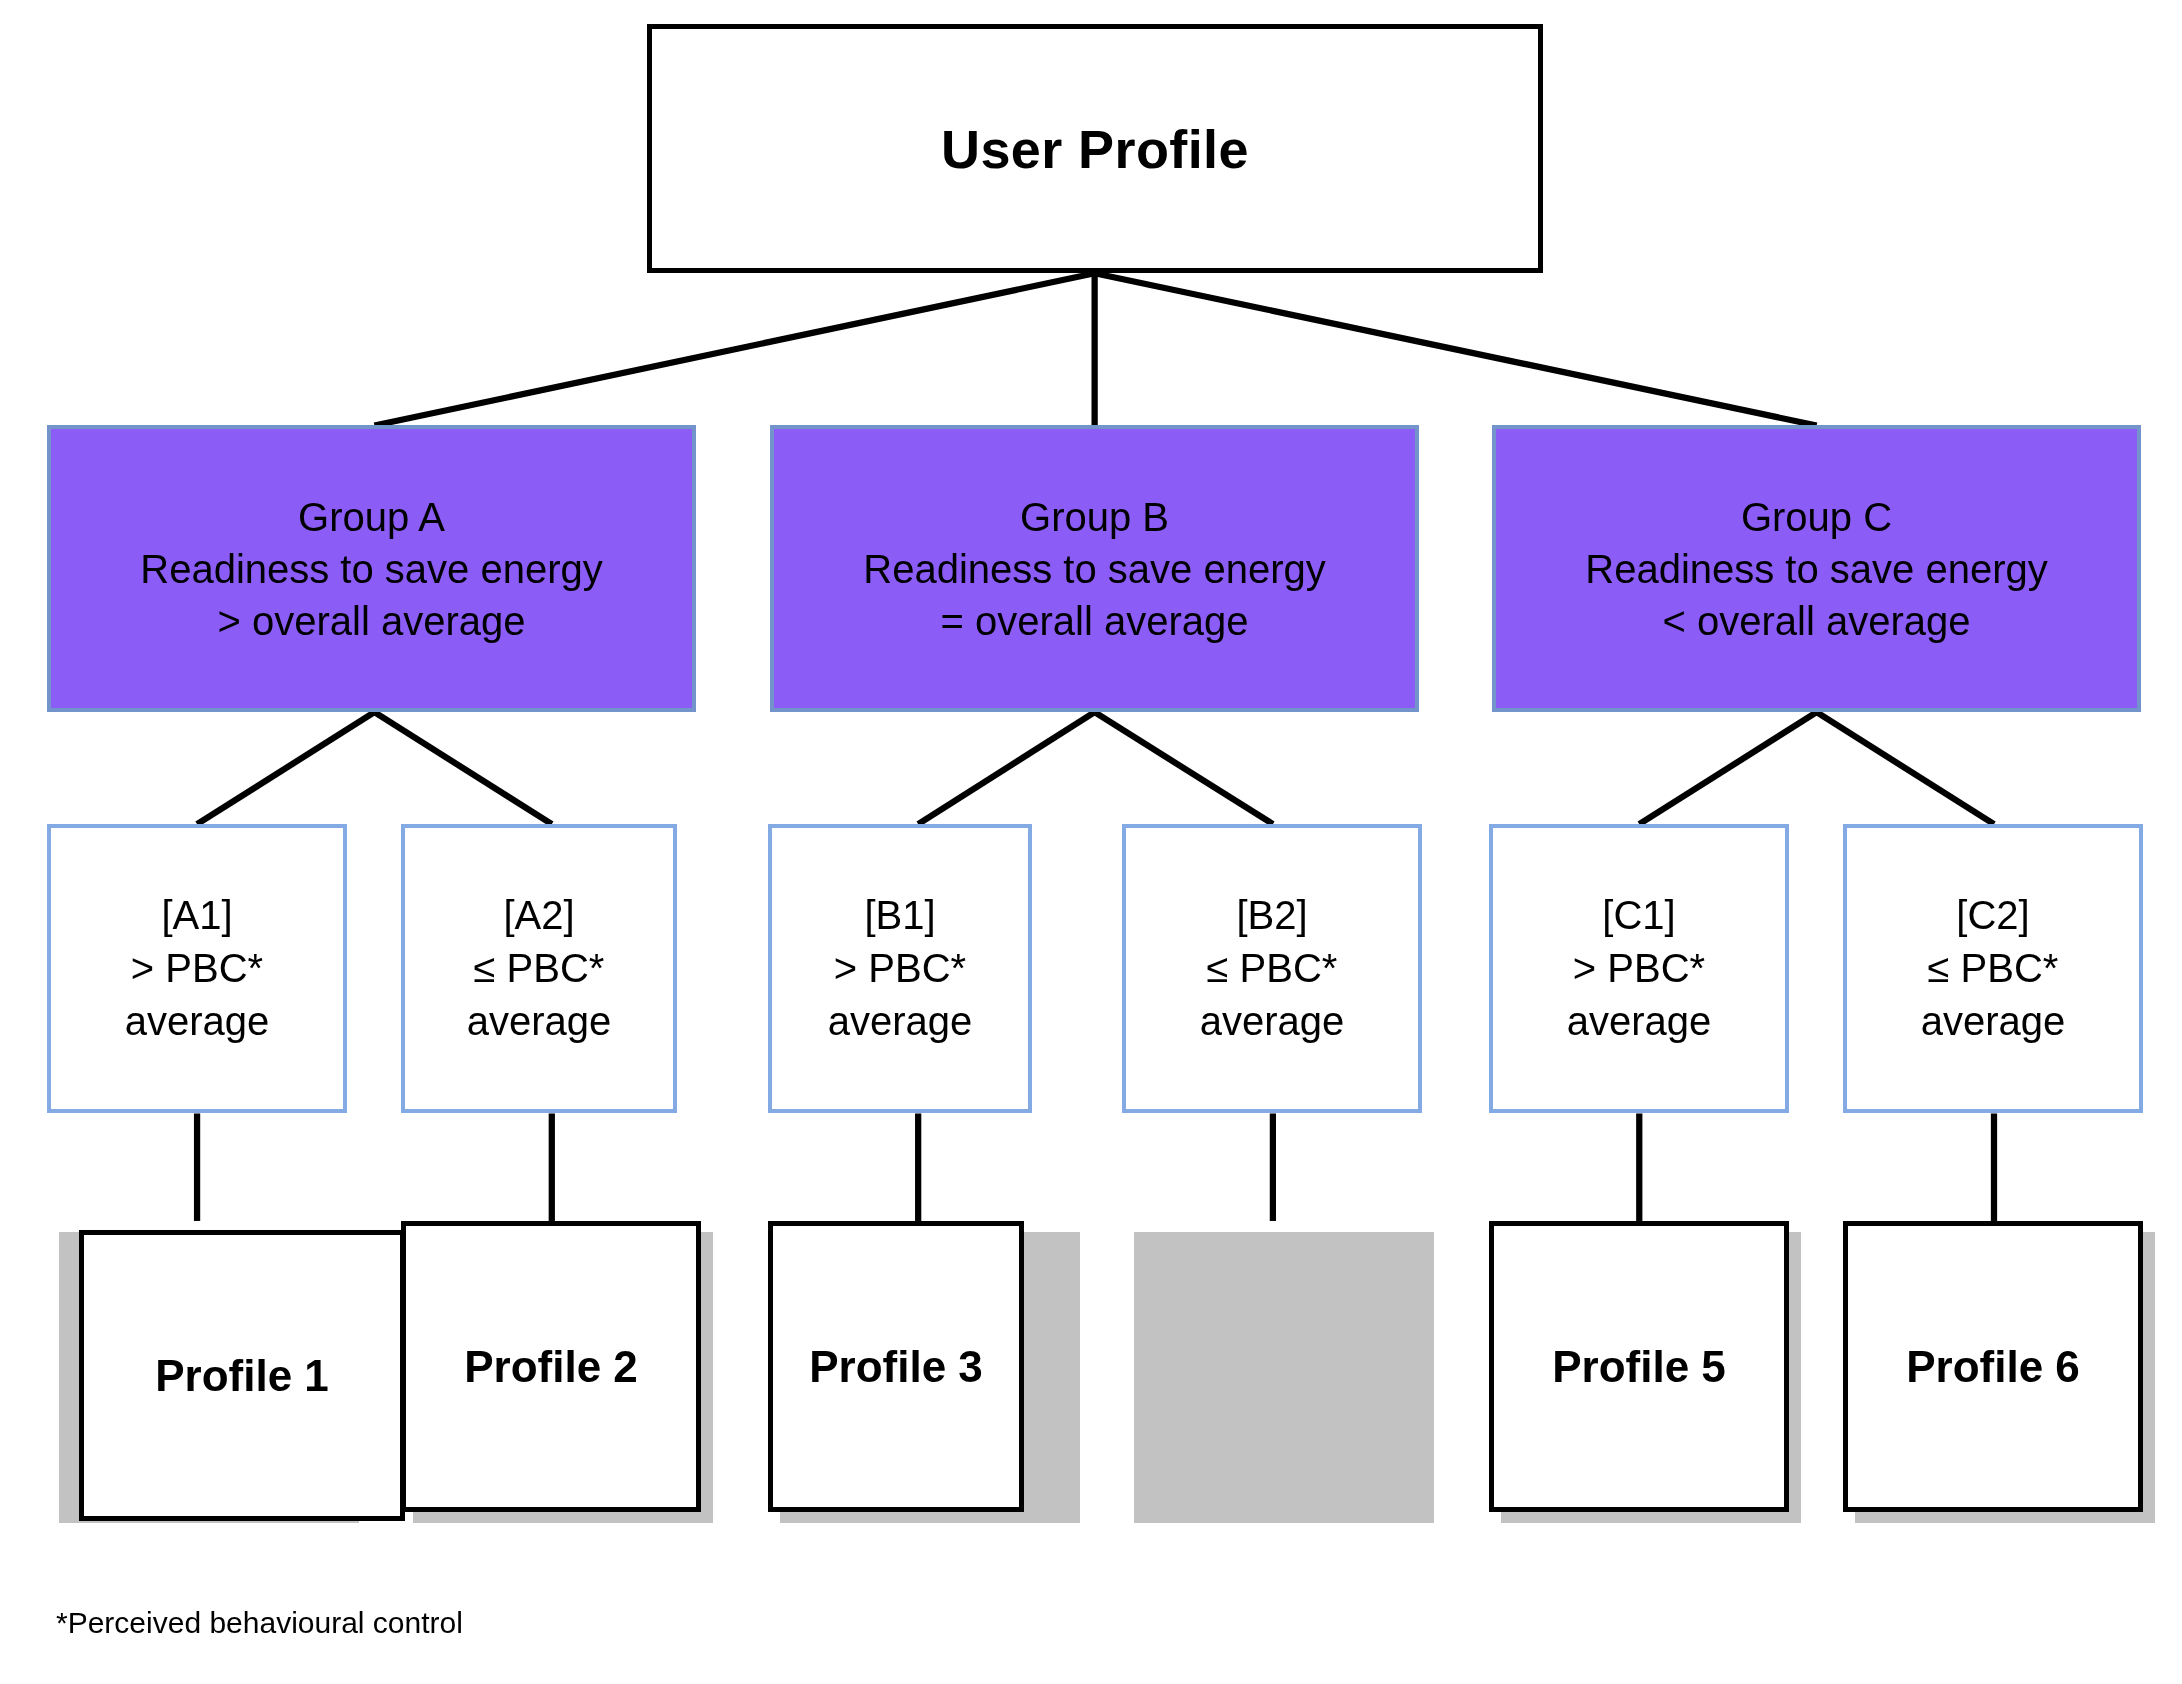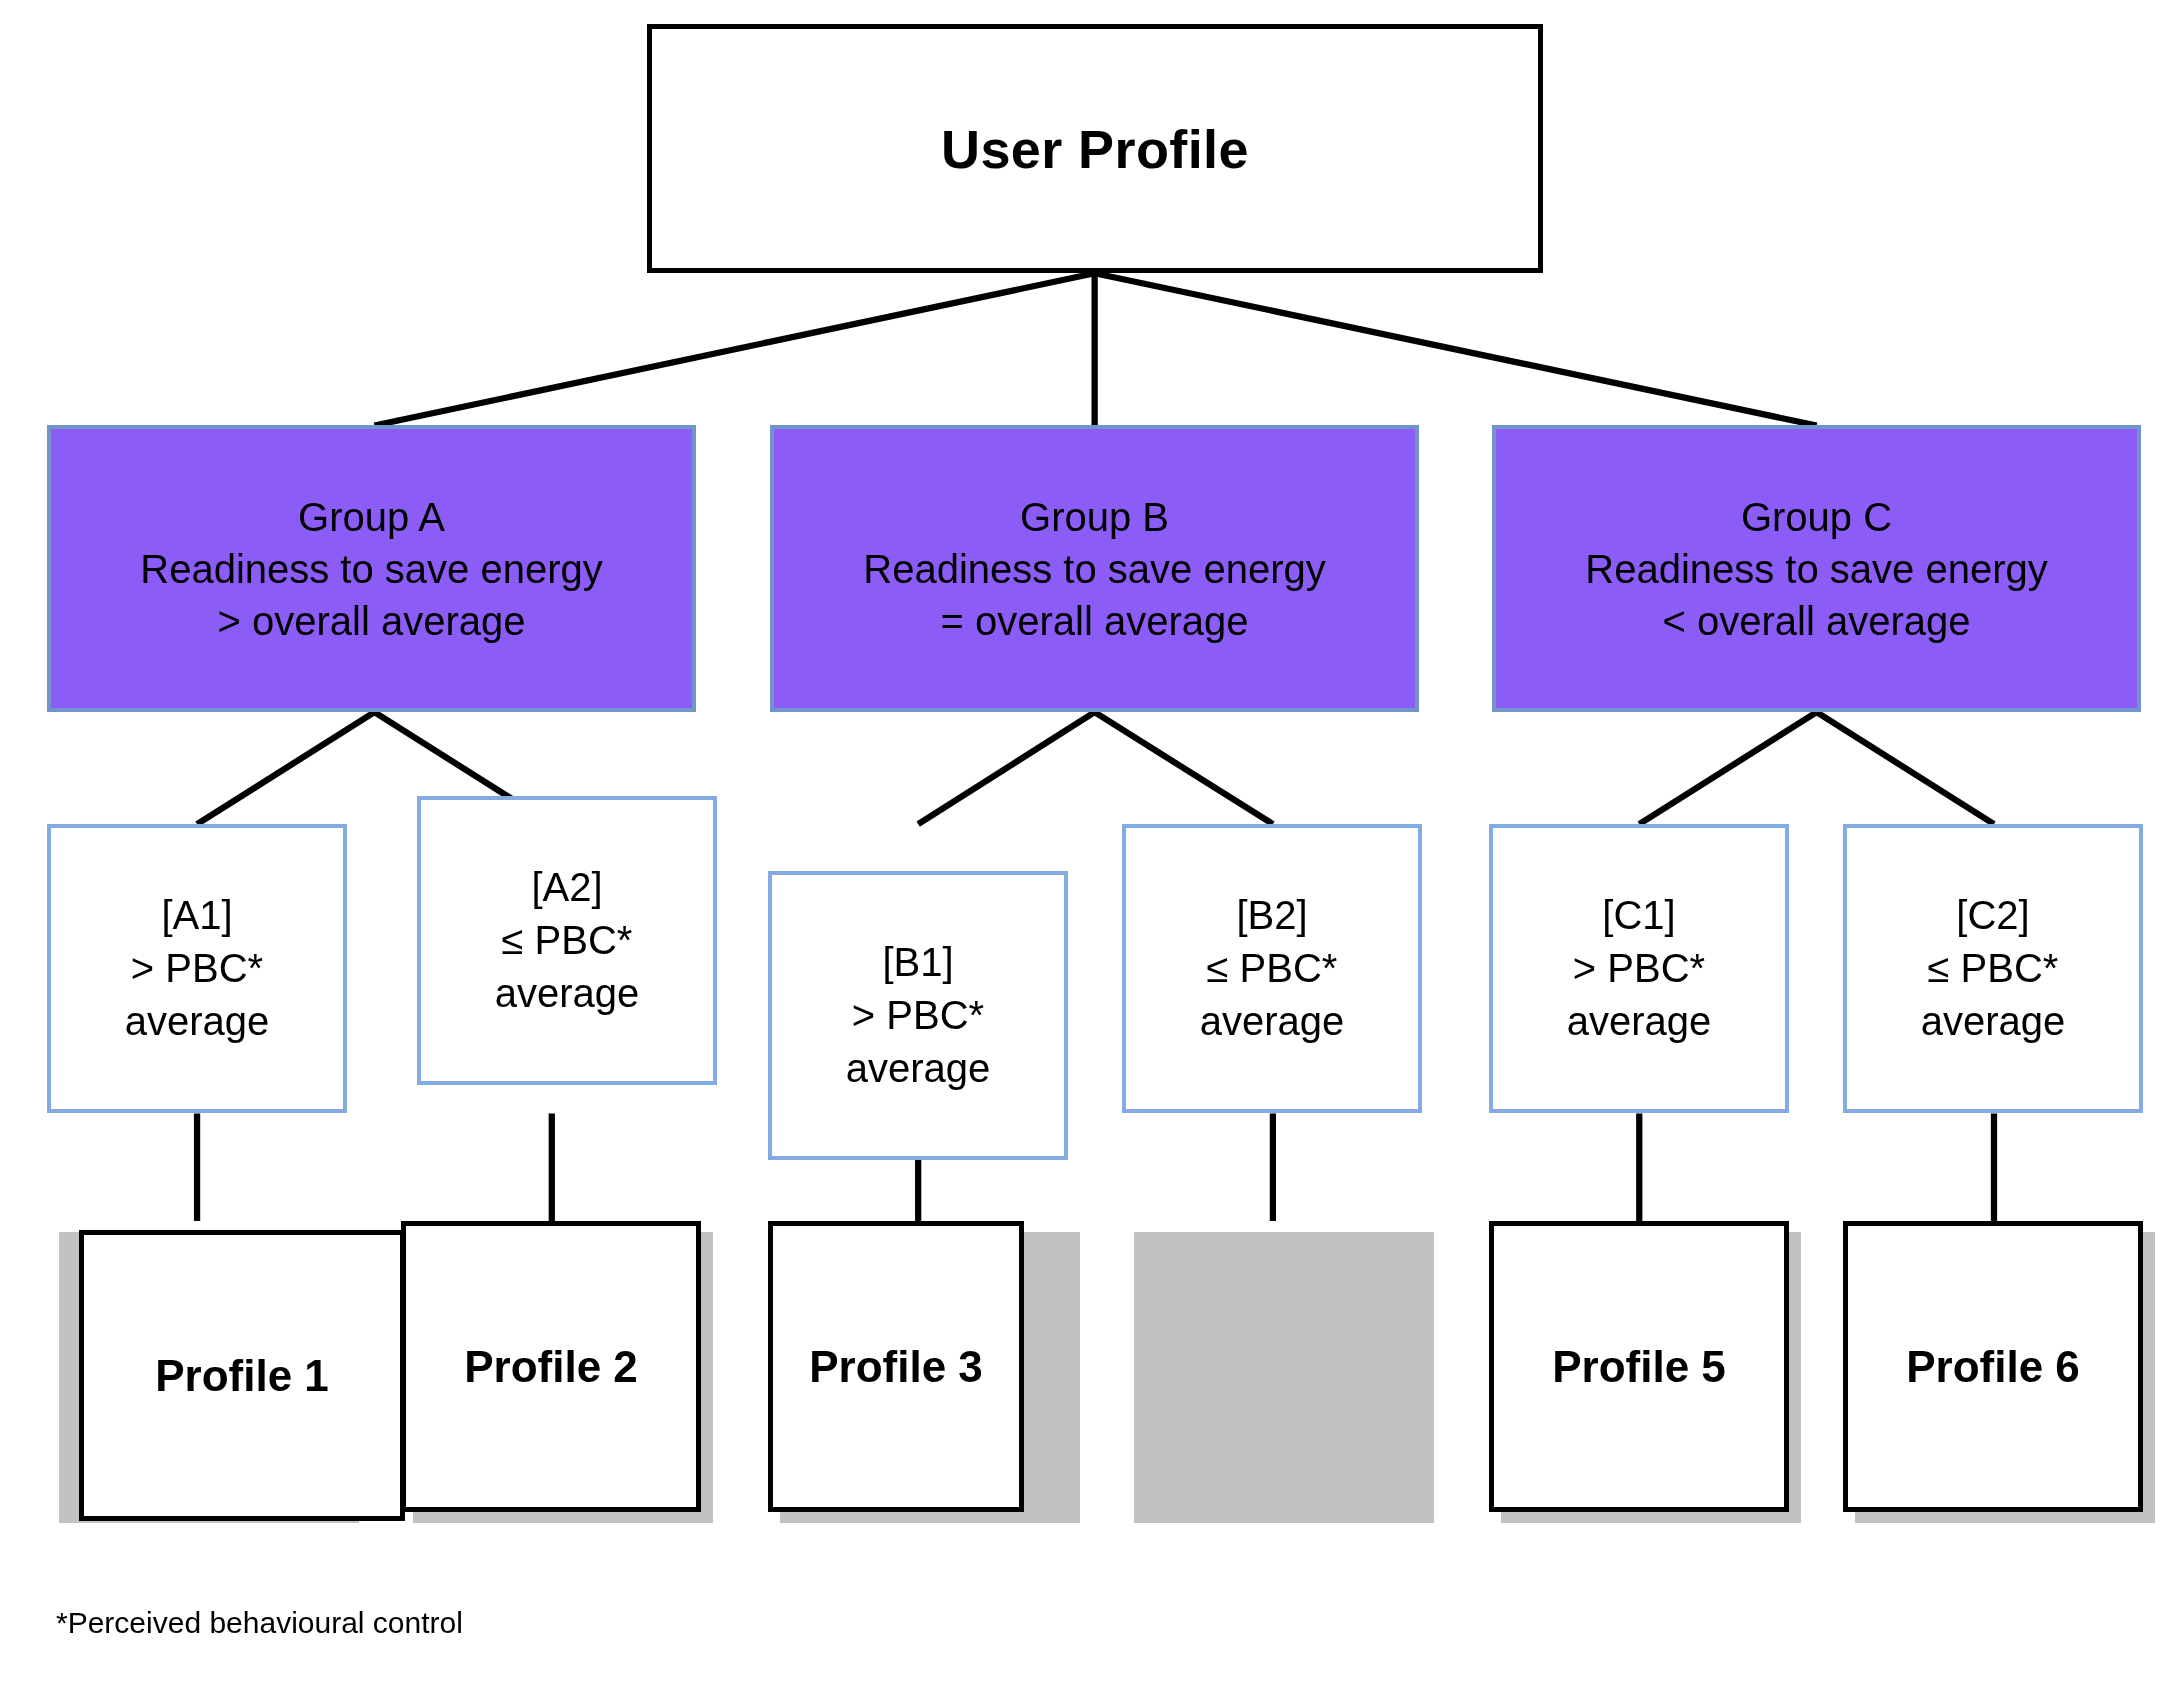--- a/index.html
+++ b/index.html
@@ -127,27 +127,27 @@
     <span class="node-line">Readiness to save energy</span>
     <span class="node-line">&lt; overall average</span>
   </div>
 
   <div class="node sub-node" style="left:47px; top:824px; width:300px; height:289px;">
     <span class="node-line">[A1]</span>
     <span class="node-line">&gt; PBC*</span>
     <span class="node-line">average</span>
   </div>
 
-  <div class="node sub-node" style="left:401px; top:796px; width:300px; height:289px;margin-left:16px;">
+  <div class="node sub-node" style="left:401px; top:824px; width:276px; height:289px;">
     <span class="node-line">[A2]</span>
     <span class="node-line">≤ PBC*</span>
     <span class="node-line">average</span>
   </div>
 
-  <div class="node sub-node" style="left:768px; top:824px; width:300px; height:289px;margin-top:47px;">
+  <div class="node sub-node" style="left:768px; top:824px; width:264px; height:289px;">
     <span class="node-line">[B1]</span>
     <span class="node-line">&gt; PBC*</span>
     <span class="node-line">average</span>
   </div>
 
   <div class="node sub-node" style="left:1122px; top:824px; width:300px; height:289px;">
     <span class="node-line">[B2]</span>
     <span class="node-line">≤ PBC*</span>
     <span class="node-line">average</span>
   </div>

